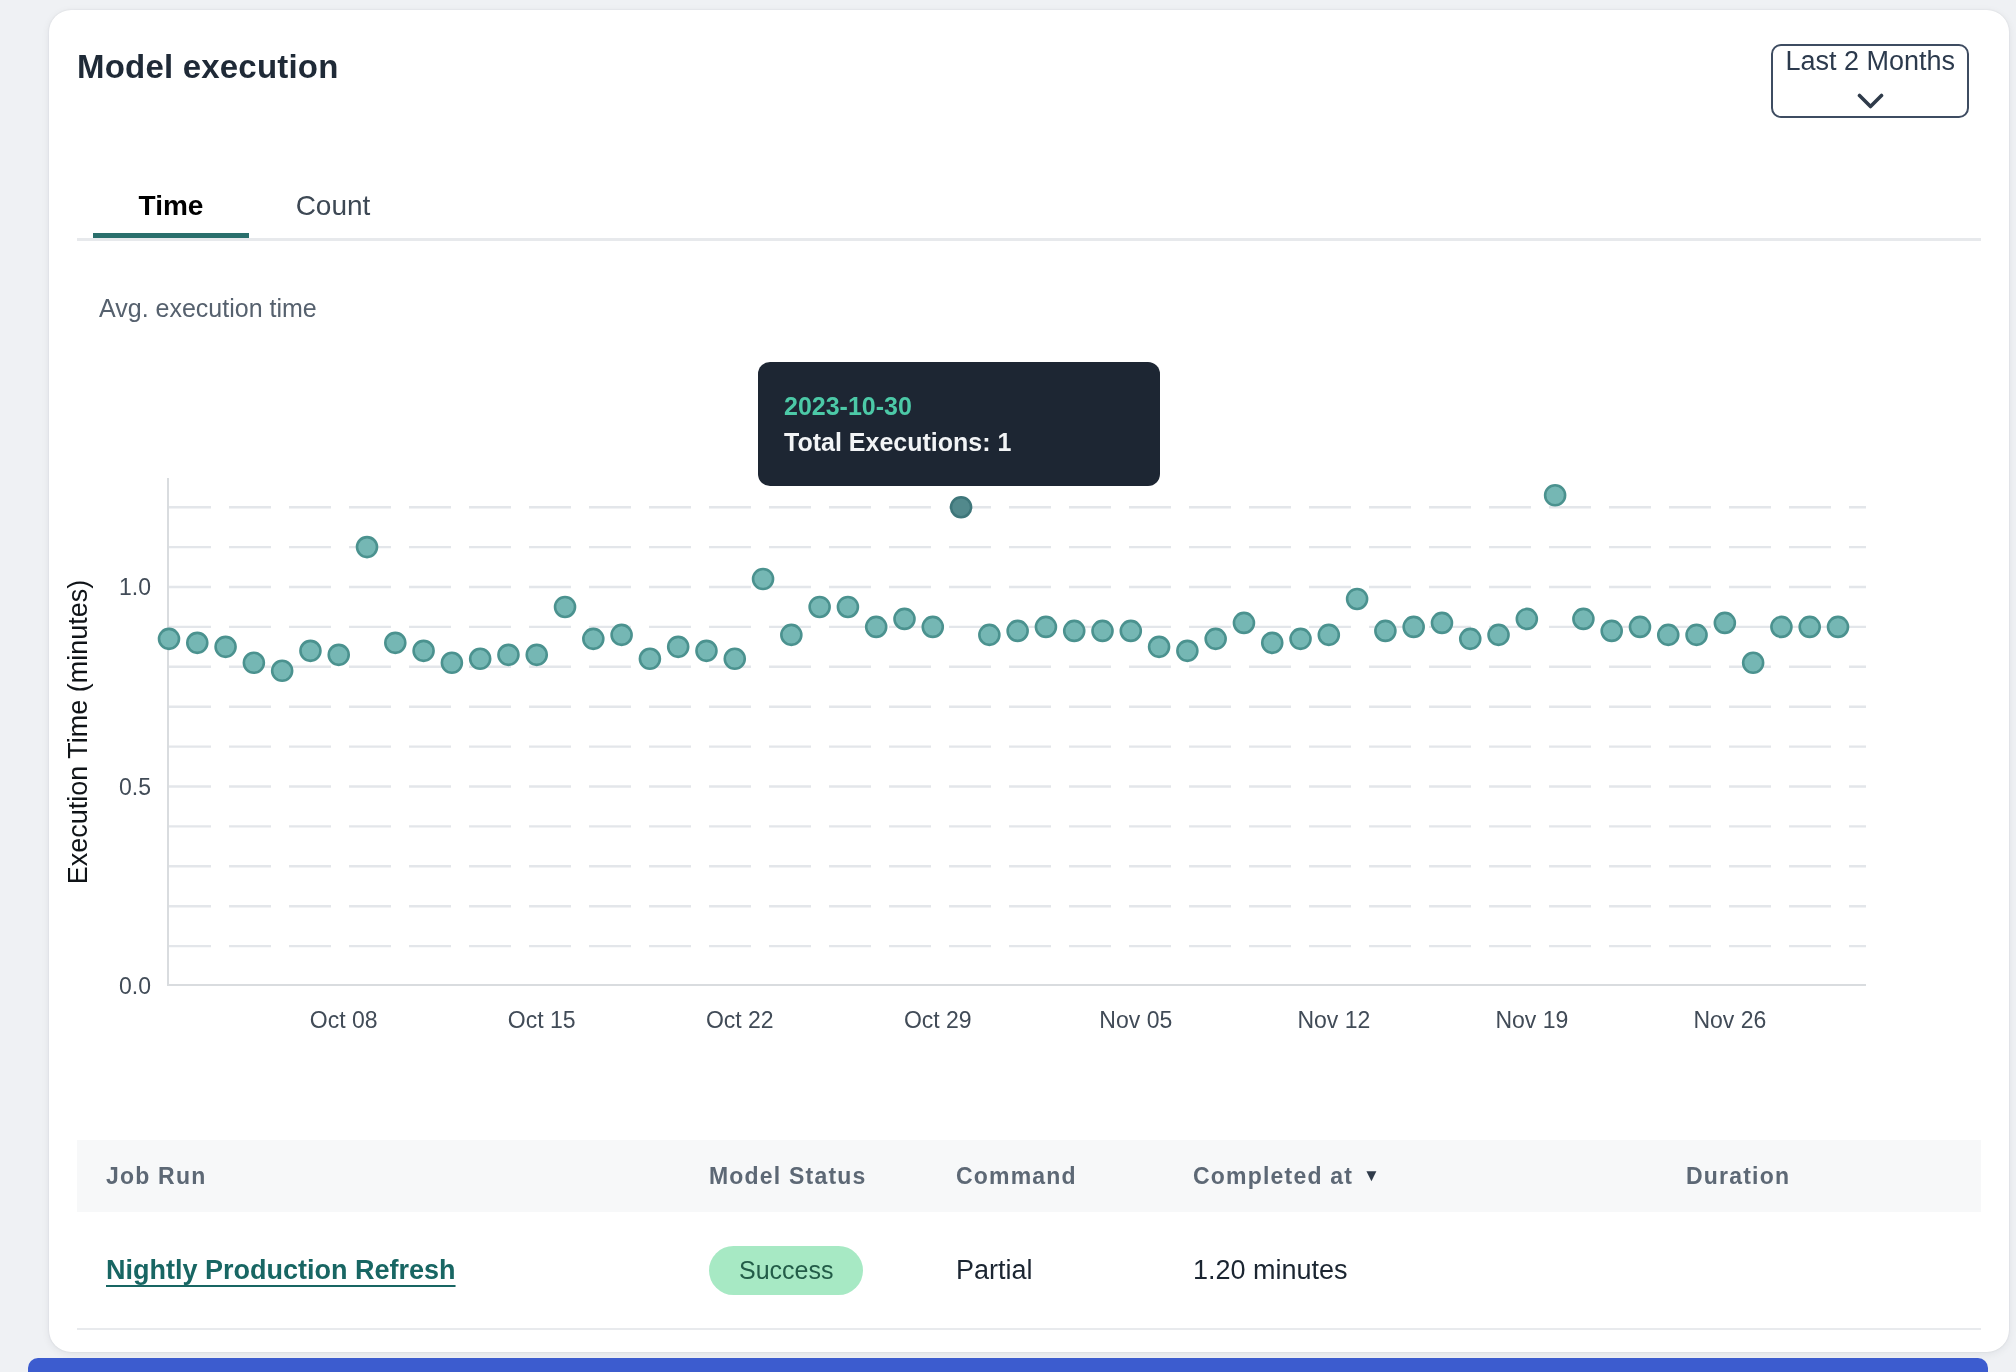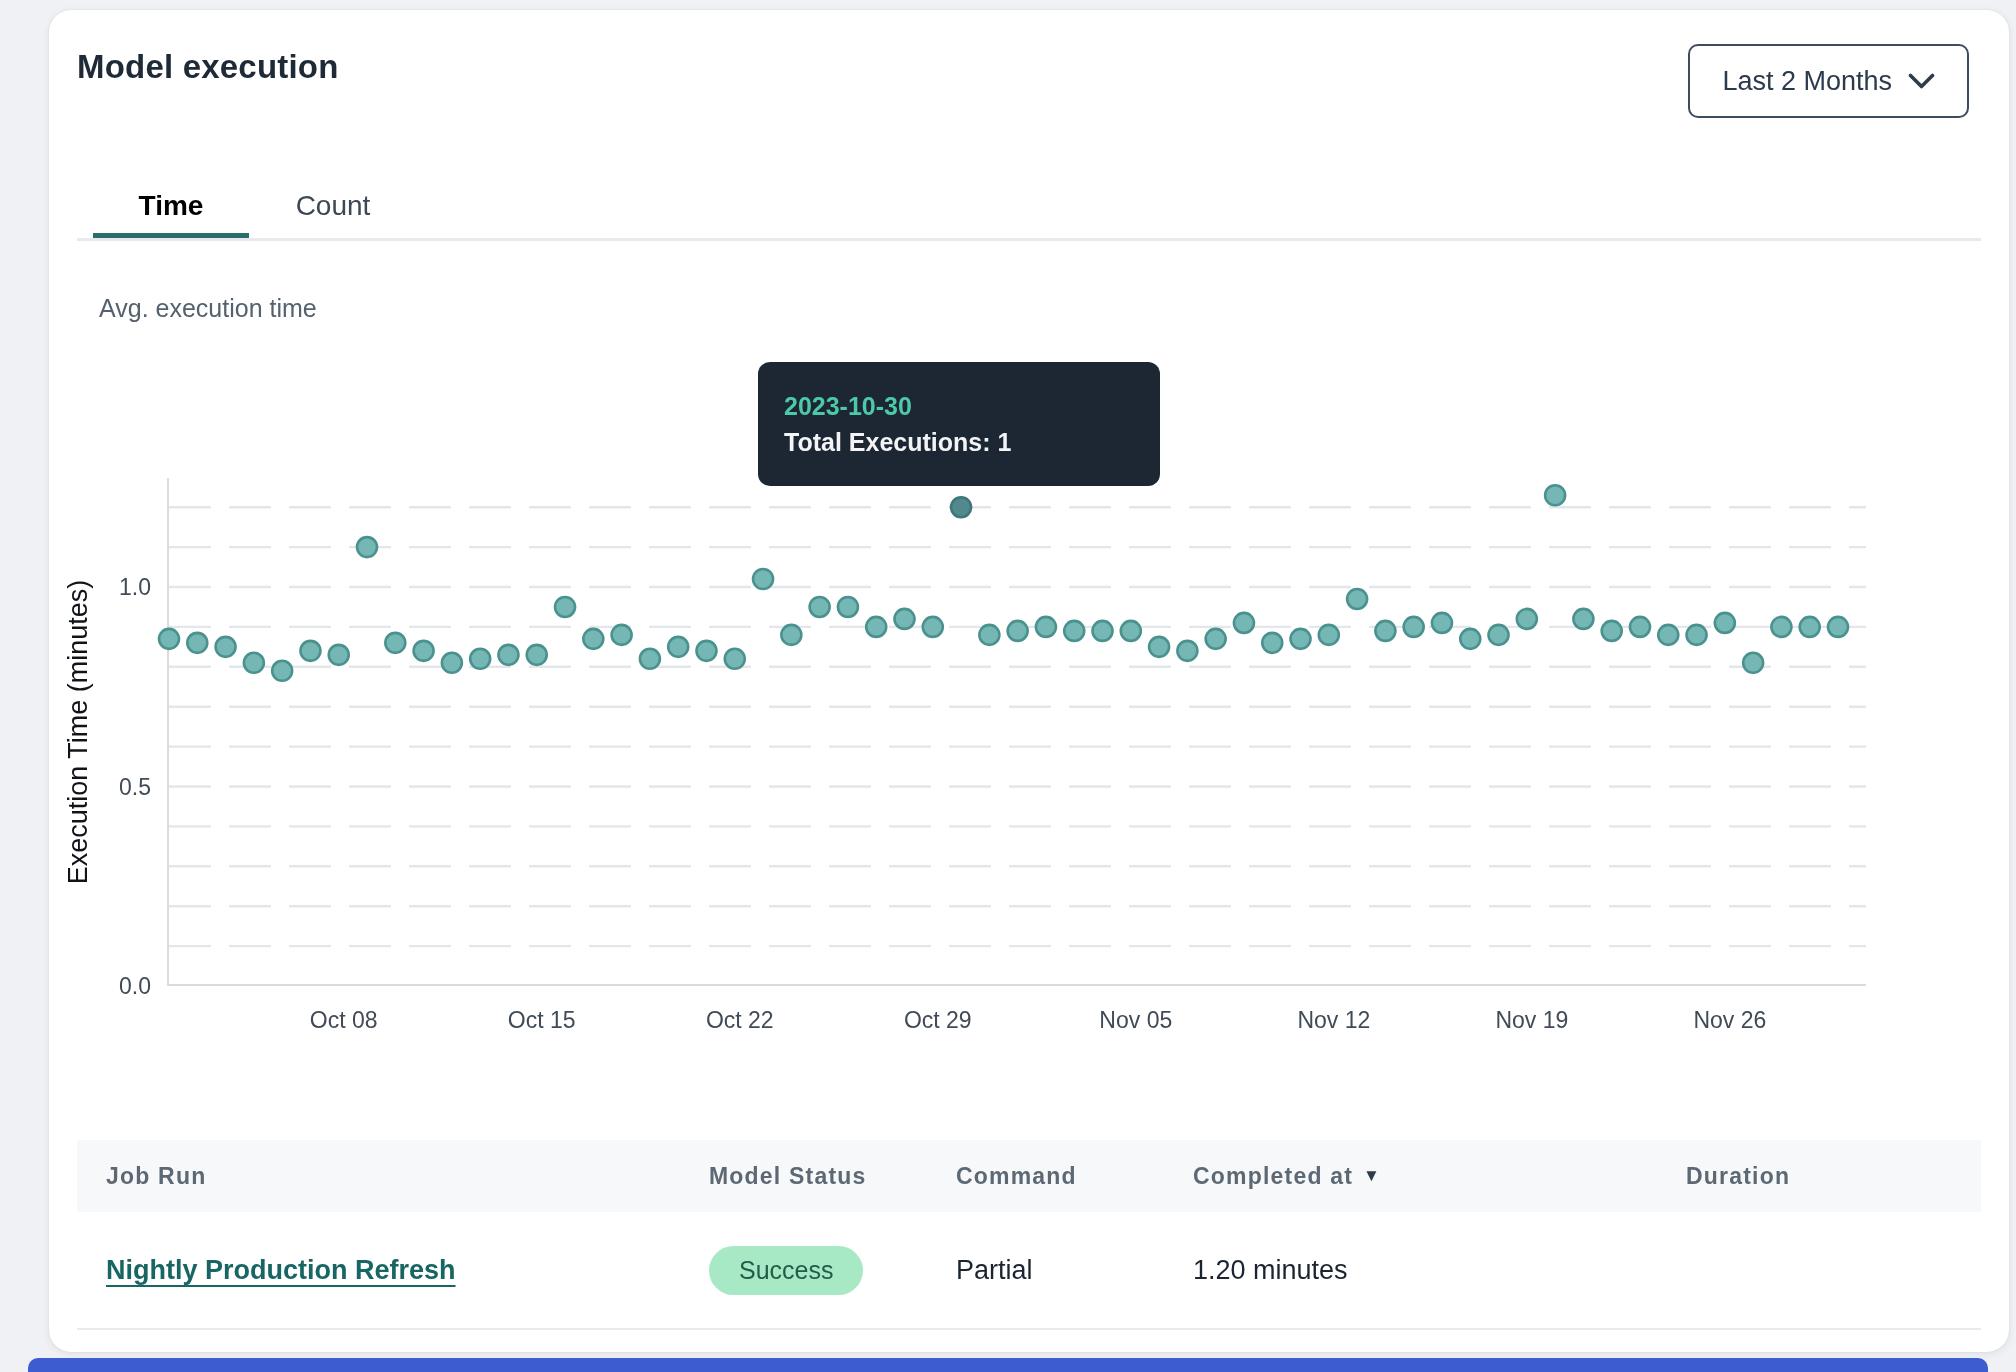--- a/index.html
+++ b/index.html
@@ -16,24 +16,25 @@
     background: #ffffff; border-radius: 22px;
     box-shadow: 0 0 2px rgba(16,24,40,.10), 0 2px 8px rgba(16,24,40,.07);
     margin-left: 21px;
   }
   .page-title {
     position: absolute; left: 28px; top: 38px;
     font-size: 33px; font-weight: 600; color: #1f2a37; letter-spacing: .2px;
   }
   .range-btn {
     position: absolute; right: 40px; top: 34px; height: 74px;
-    display: flex; align-items: center; gap: 16px; padding: 0 32px;
+    display: flex; align-items: center; gap: 16px; padding: 0 12px;
     background: #fff; border: 2.5px solid #3e4c61; border-radius: 10px;
     font-size: 27px; font-weight: 500; color: #2c3a4d; cursor: pointer;
     font-family: inherit;
+    flex-direction: column;
   }
   .range-btn svg { display:block; }
   
   .tab { position: absolute; top: 168px; height: 56px; width: 156px;
          display:flex; align-items:center; justify-content:center;
          font-size: 28px; cursor: pointer; }
   .tab-time { left: 44px; color: #000000; font-weight: 700; }
   .tab-count { left: 206px; color: #3d4854; font-weight: 400; }
   .tab-underline { position:absolute; left:44px; top:223px; width:156px; height:8px; background:#2a6f6c; }
   .tabs-divider { position:absolute; left:28px; top:228px; width:1904px; height:3px; background:#e7e9ec; }

